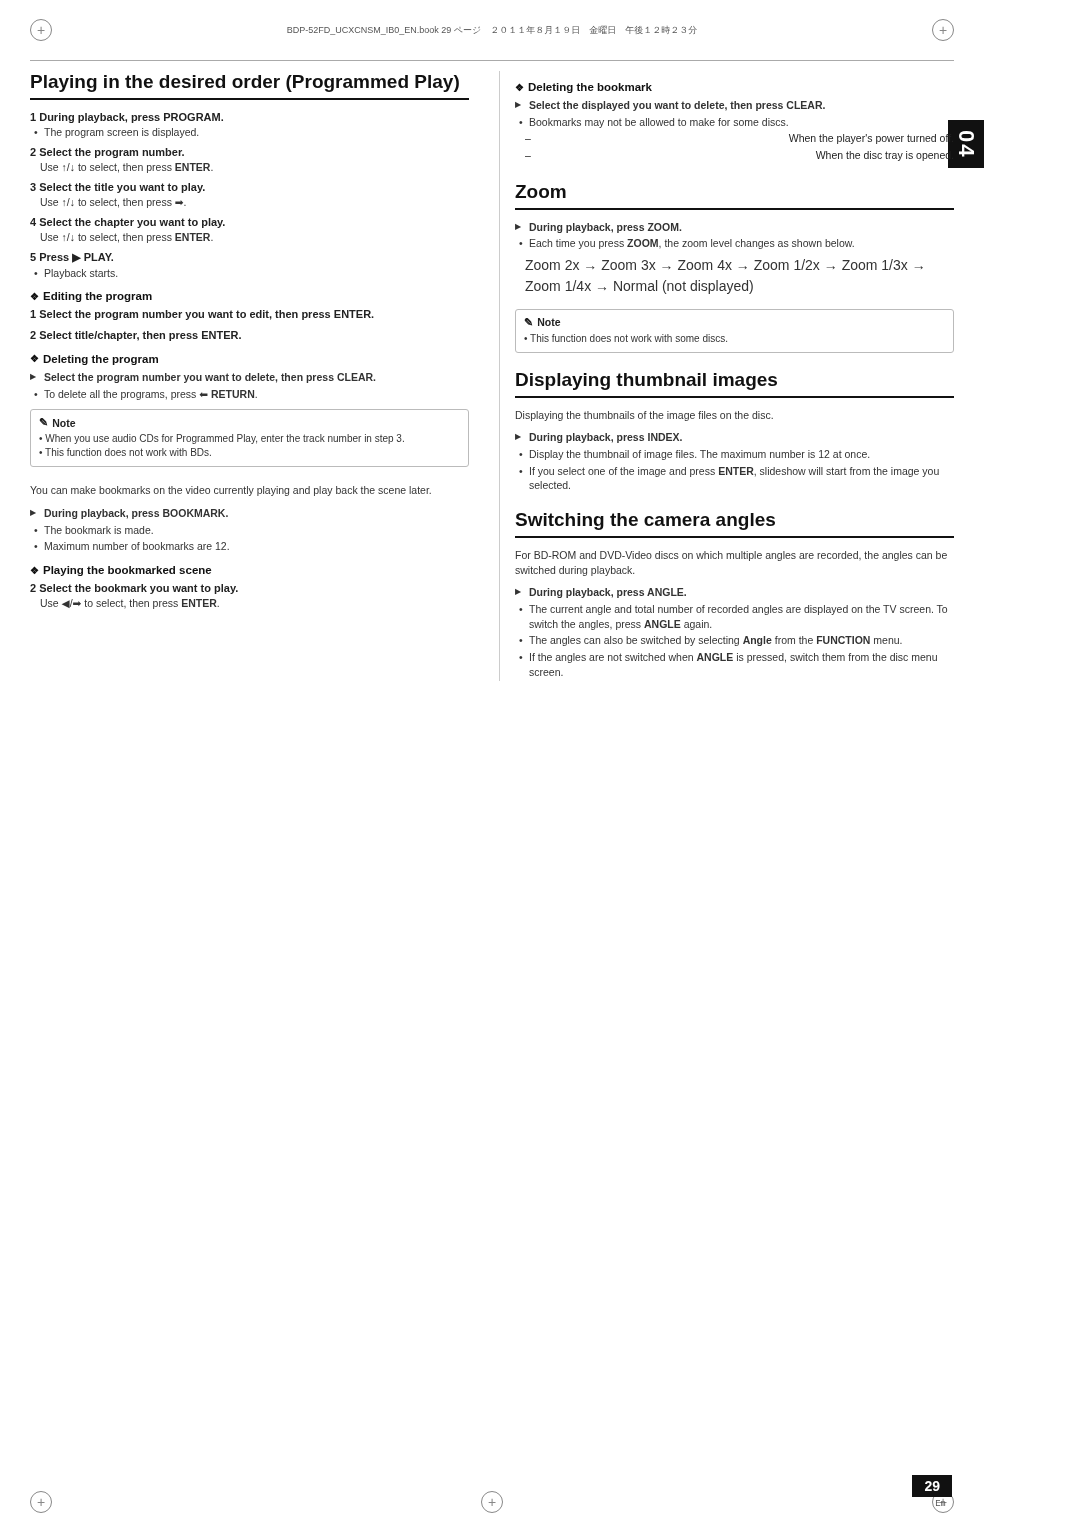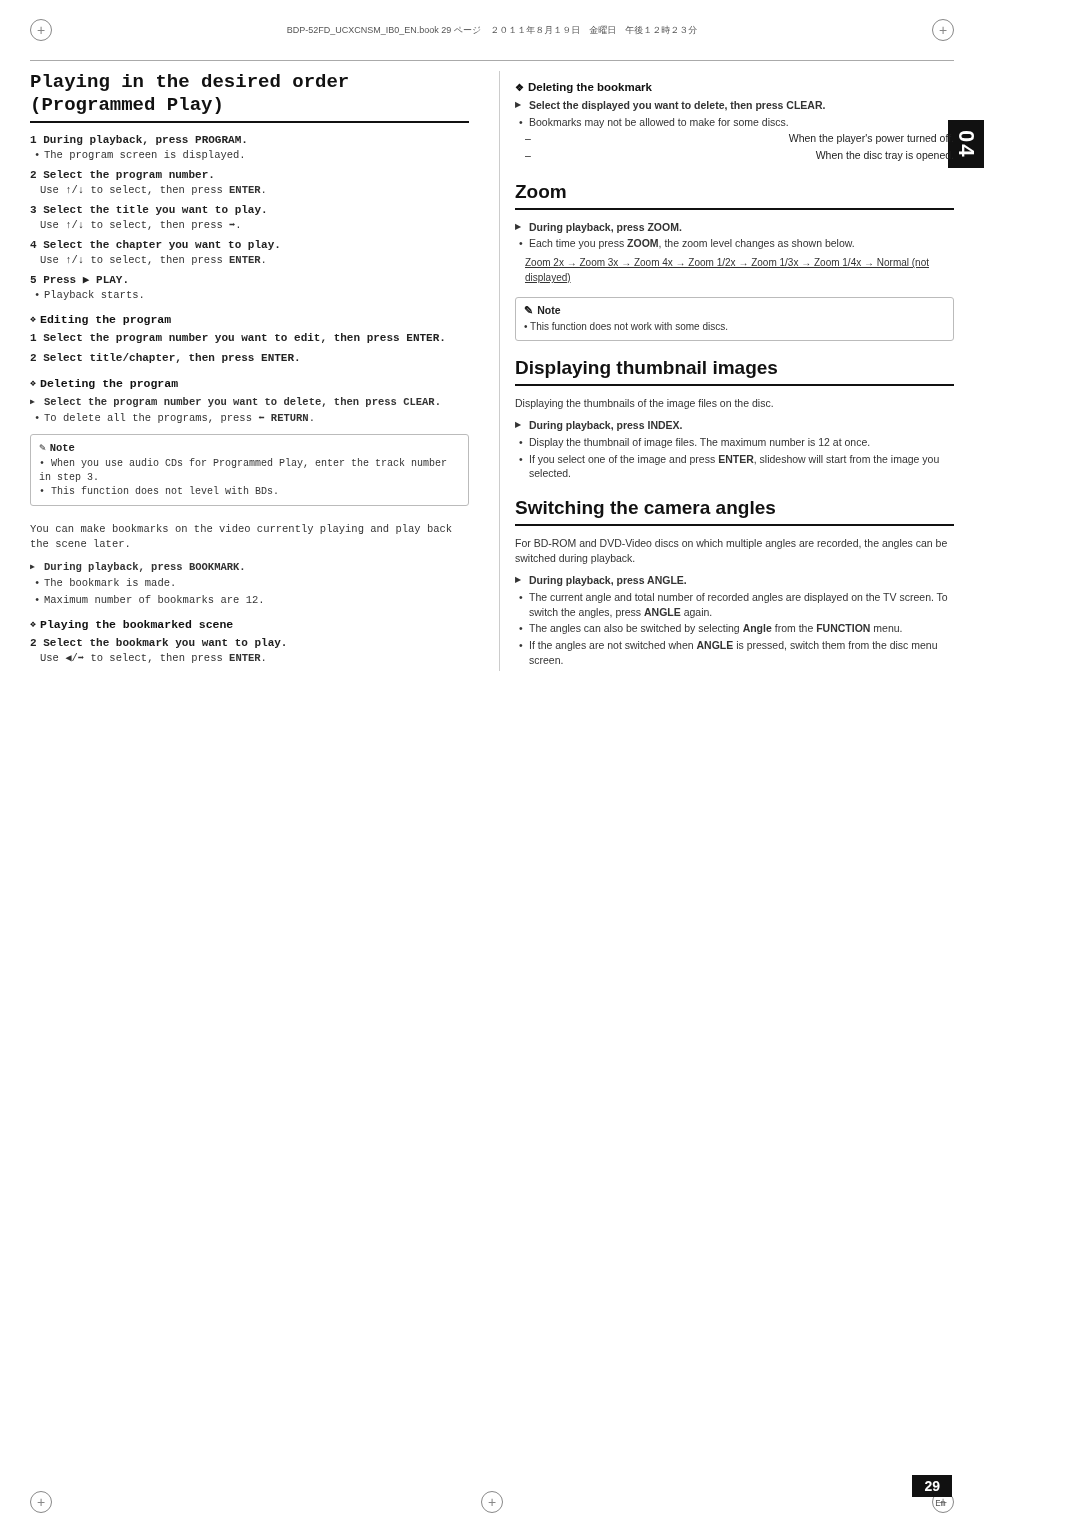--- a/index.html
+++ b/index.html
@@ -52,21 +52,20 @@
     .content-area {
       display: flex;
       flex-direction: row;
       padding: 10px 30px 40px 30px;
       gap: 30px;
     }
 
     .left-col {
       flex: 1;
       min-width: 0;
-      font-family: Liberation Mono, monospace;
     }
 
     .right-col {
       flex: 1;
       min-width: 0;
       padding-left: 15px;
       border-left: 1px solid #ccc;
     }
 
     
@@ -200,25 +199,24 @@
       margin-bottom: 2px;
       text-align: right;
     }
     .dash-item::before {
       content: '–';
       position: absolute;
       left: 10px;
     }
 
     .zoom-formula {
-      font-size: 10px;
+      font-size: 14px;
       color: #333;
       margin: 4px 0 12px 10px;
       line-height: 1.5;
-      text-decoration: underline;
     }
 
     
     .bottom-bar {
       position: absolute;
       bottom: 0;
       left: 0;
       width: 100%;
       height: 50px;
       display: flex;
@@ -355,21 +353,21 @@
         <div class="arrow-item">
           <strong>Select the program number you want to delete, then press CLEAR.</strong>
         </div>
         <div class="bullet-item">
           To delete all the programs, press ⬅ <b>RETURN</b>.
         </div>
 
         <div class="note-box">
           <div class="note-title">Note</div>
           <div class="note-text">• When you use audio CDs for Programmed Play, enter the track number in step 3.</div>
-          <div class="note-text">• This function does not level with BDs.</div>
+          <div class="note-text">• This function does not work with BDs.</div>
         </div>
       </div>
 
       <div style="margin-top:16px;">
         <div class="section-intro">You can make bookmarks on the video currently playing and play back the scene later.</div>
 
         <div class="arrow-item">
           <strong>During playback, press BOOKMARK.</strong>
         </div>
         <div class="bullet-item">The bookmark is made.</div>

